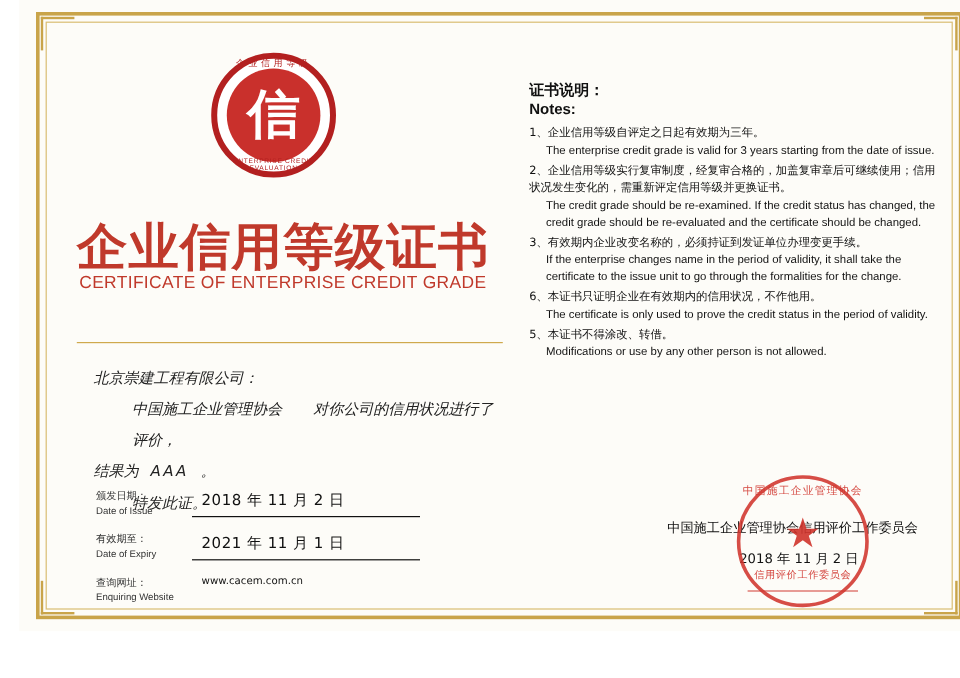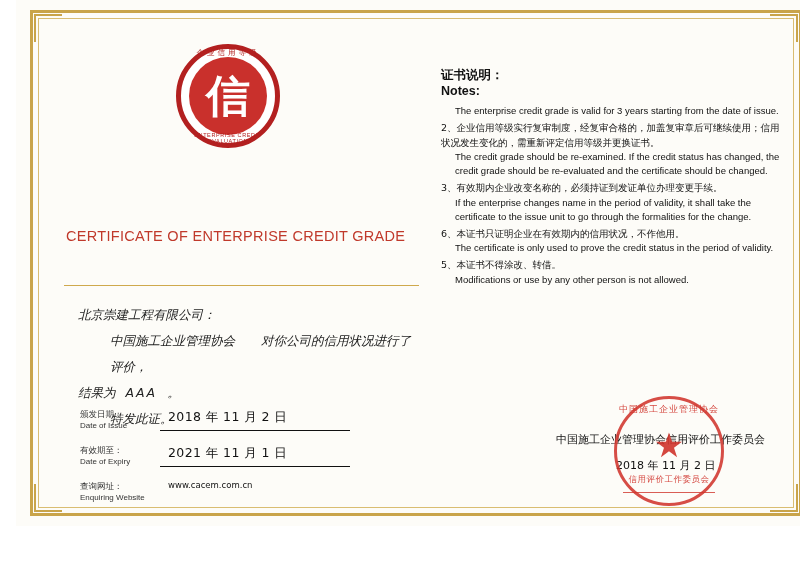--- a/index.html
+++ b/index.html
@@ -357,20 +357,21 @@
 
     <div class="emblem">
       <div class="emblem-ring"></div>
       <div class="emblem-text-top">企业信用等级</div>
       <div class="emblem-inner">
         <div class="emblem-char">信</div>
       </div>
       <div class="emblem-text-bottom">ENTERPRISE CREDIT EVALUATION</div>
     </div>
 
+    <div class="title-cn">企业信用等级证书</div>
     <div class="title-en">CERTIFICATE OF ENTERPRISE CREDIT GRADE</div>
     <div class="divider"></div>
 
     <div class="body-block">
       <div class="body-line-1">北京崇建工程有限公司：</div>
       <div class="body-line-2">
         <span>中国施工企业管理协会</span>
         <span style="display:inline-block;width:18px"></span>
         <span>对你公司的信用状况进行了评价，</span>
       </div>
@@ -412,20 +413,21 @@
       </div>
 
     </div>
   </div>
 
   <div class="right-panel">
     <div class="notes-title-cn">证书说明：</div>
     <div class="notes-title-en">Notes:</div>
 
     <div class="note-item">
+      <div class="note-cn">1、企业信用等级自评定之日起有效期为三年。</div>
       <div class="note-en">The enterprise credit grade is valid for 3 years starting from the date of issue.</div>
     </div>
     <div class="note-item">
       <div class="note-cn">2、企业信用等级实行复审制度，经复审合格的，加盖复审章后可继续使用；信用状况发生变化的，需重新评定信用等级并更换证书。</div>
       <div class="note-en">The credit grade should be re-examined. If the credit status has changed, the credit grade should be re-evaluated and the certificate should be changed.</div>
     </div>
     <div class="note-item">
       <div class="note-cn">3、有效期内企业改变名称的，必须持证到发证单位办理变更手续。</div>
       <div class="note-en">If the enterprise changes name in the period of validity, it shall take the certificate to the issue unit to go through the formalities for the change.</div>
     </div>

